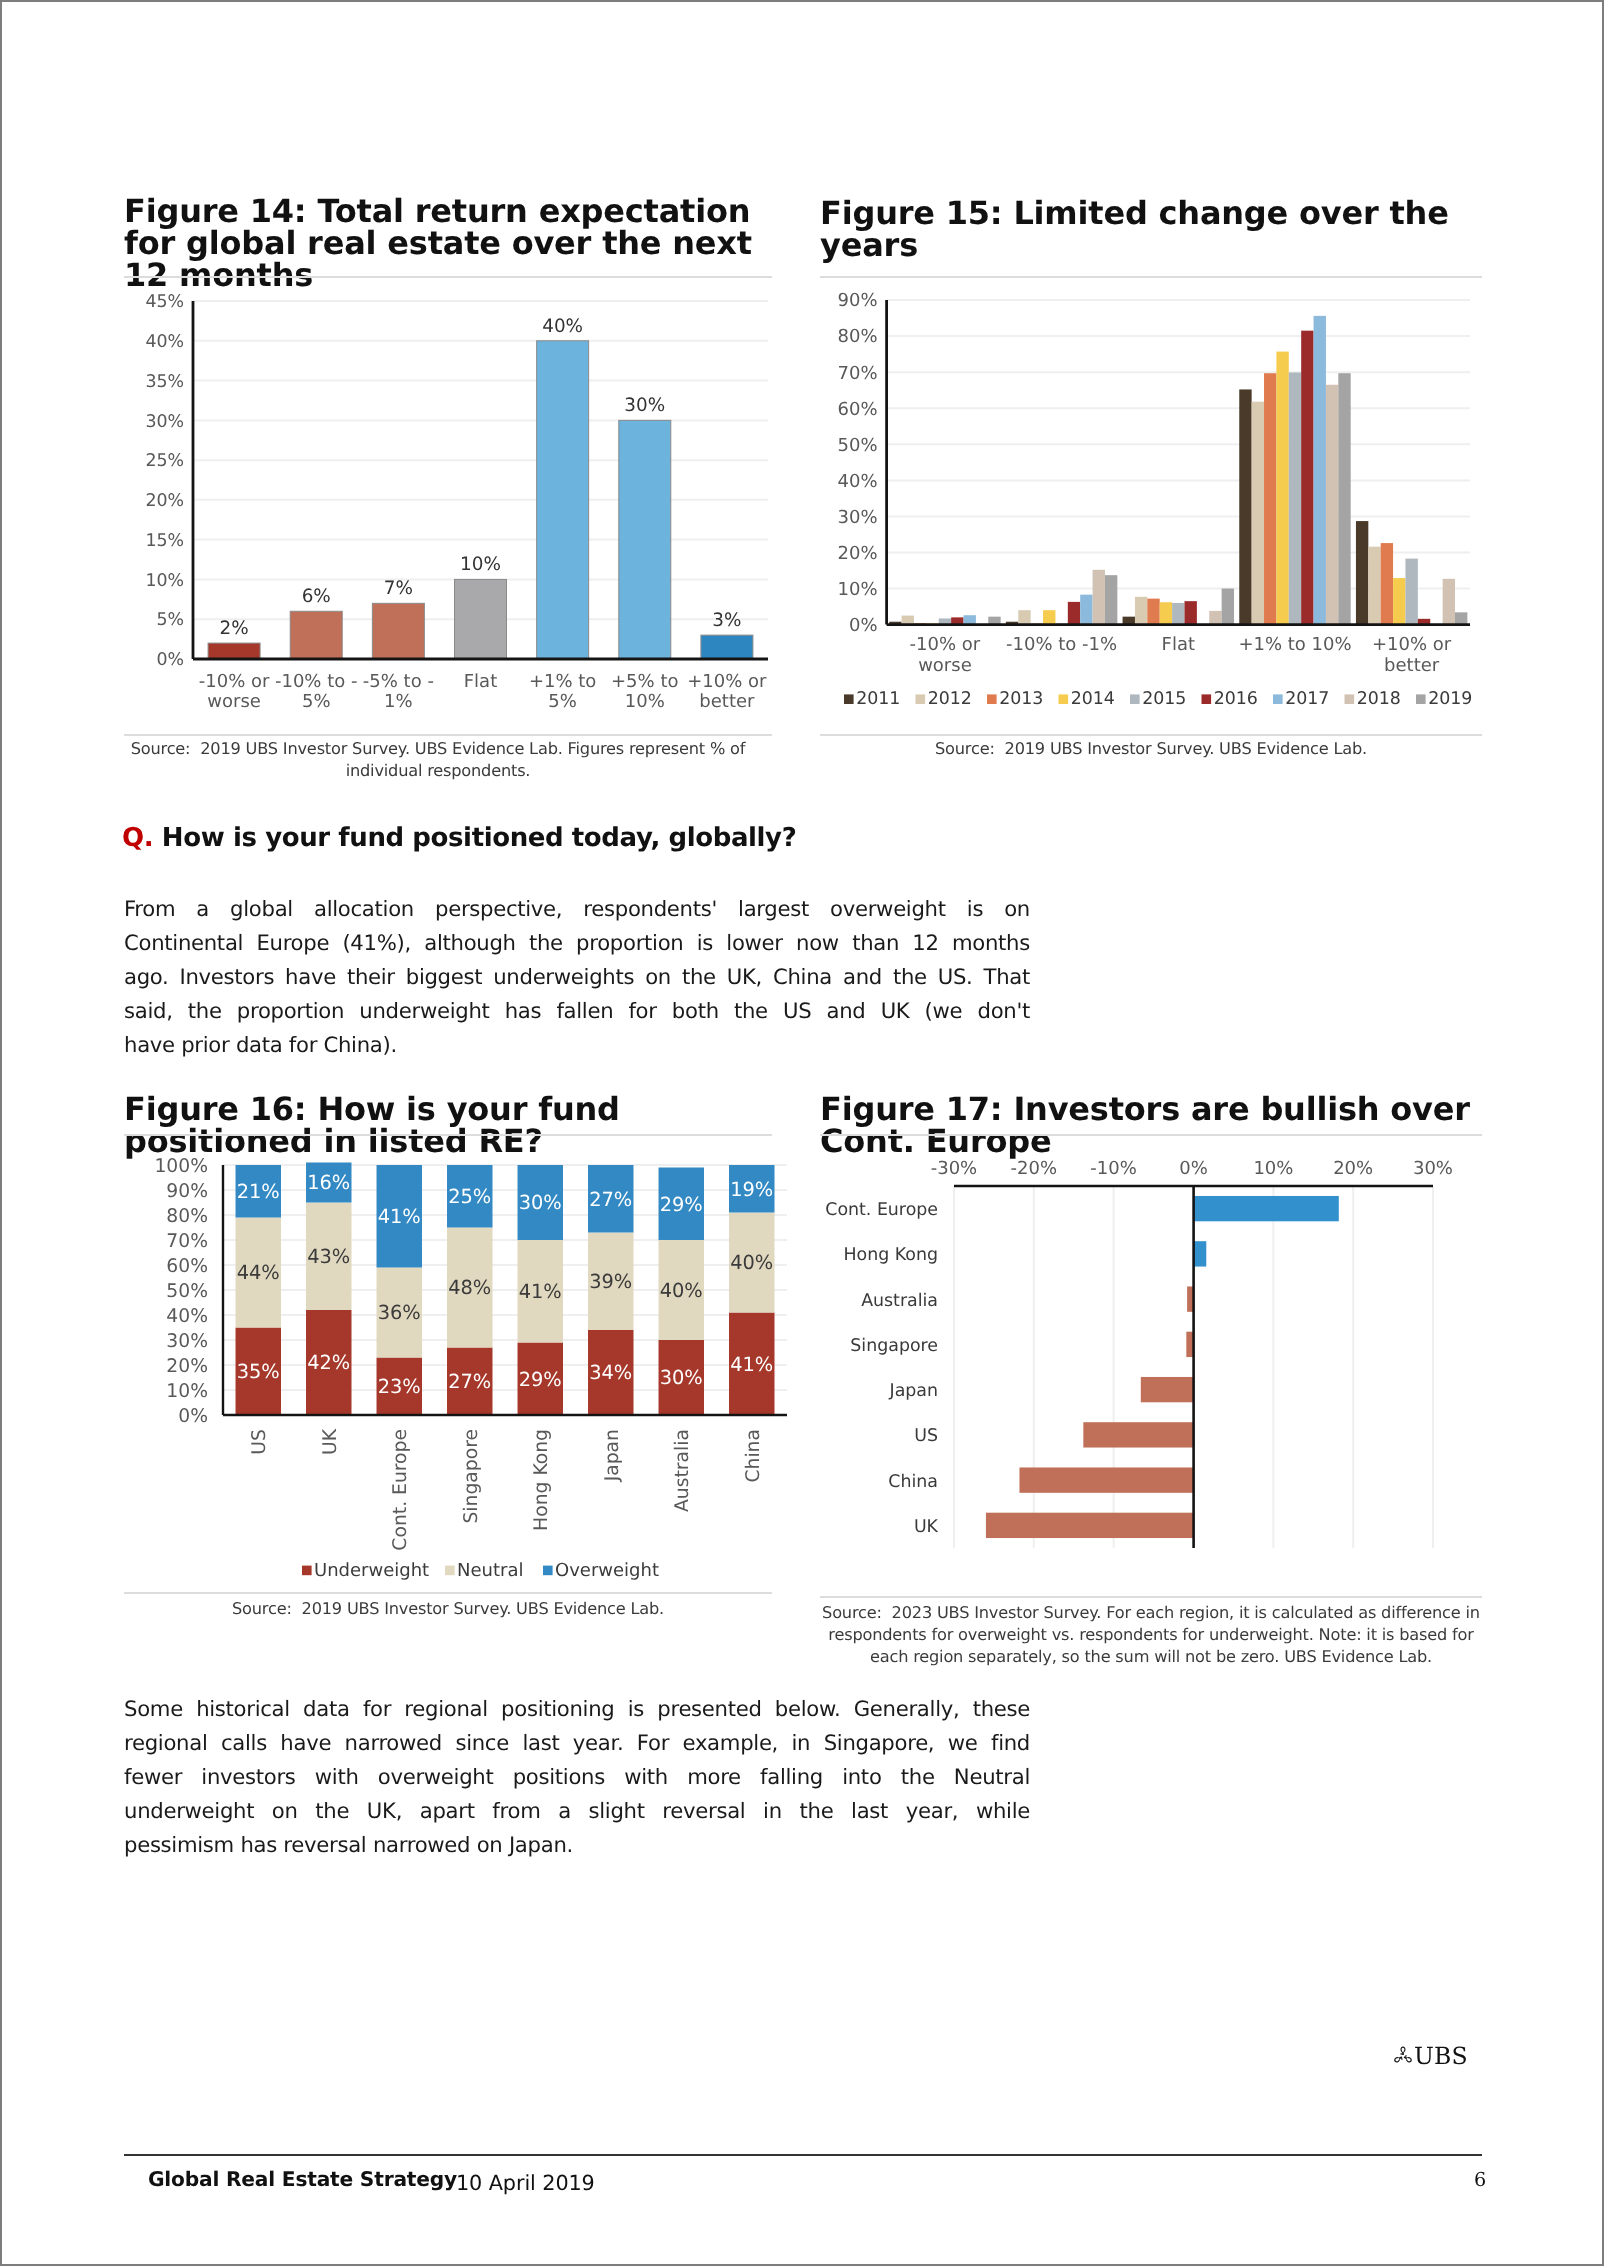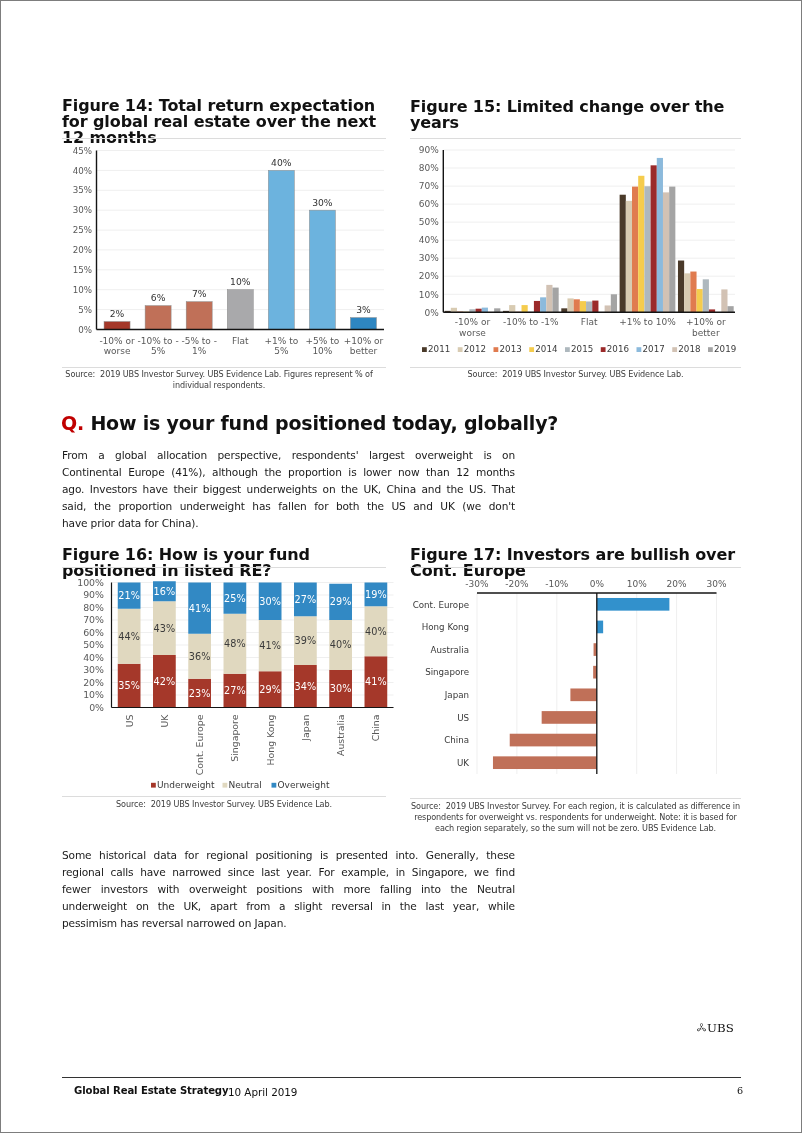--- a/index.html
+++ b/index.html
@@ -5,21 +5,21 @@
   html,body{margin:0;padding:0;}
   body{width:802px;height:1133px;background:#7d7d7d;font-family:"DejaVu Sans",sans-serif;}
   .page{position:absolute;left:1px;top:1px;width:800px;height:1131px;background:#fff;overflow:hidden;}
   .abs{position:absolute;}
   .figtitle{font-size:16px;font-weight:bold;color:#111;line-height:16.1px;letter-spacing:-0.1px;}
   .hr{position:absolute;height:1px;background:#dcdcdc;}
   .source{font-size:8.1px;color:#3b3b3b;line-height:10.8px;letter-spacing:-0.1px;white-space:pre-wrap;text-align:center;}
   svg{display:block;}
   .bodytext{font-size:10.6px;color:#1a1a1a;letter-spacing:-0.15px;}
   .bodytext>div{height:16.9px;}
-  .qhead{font-size:19px;font-weight:bold;color:#111;letter-spacing:-0.2px;}
+  .qhead{font-size:13px;font-weight:bold;color:#111;letter-spacing:-0.2px;}
   .qmark{color:#c00000;}
   .ftitle{font-size:10.1px;font-weight:bold;color:#111;letter-spacing:-0.1px;margin-left:12px;}
   .fdate{font-size:10.4px;color:#111;letter-spacing:-0.05px;}
   .fline{position:absolute;height:1.4px;background:#333;}
   .fpage{font-size:9.6px;color:#111;font-family:"DejaVu Serif",serif;}
   .fbrand{font-size:11.8px;color:#111;font-family:"DejaVu Serif",serif;letter-spacing:0.1px;}
   text{font-family:"DejaVu Sans",sans-serif;}
 </style>
 </head>
 <body>
@@ -305,23 +305,23 @@
       <rect x="131.66" y="144.10" width="55.09" height="12.67" fill="#c07058"></rect>
       <text x="59.00" y="153.64" font-size="8.7" fill="#3a3a3a" text-anchor="end">US</text>
       <rect x="99.73" y="166.73" width="87.02" height="12.67" fill="#c07058"></rect>
       <text x="59.00" y="176.26" font-size="8.7" fill="#3a3a3a" text-anchor="end">China</text>
       <rect x="82.97" y="189.35" width="103.78" height="12.67" fill="#c07058"></rect>
       <text x="59.00" y="198.89" font-size="8.7" fill="#3a3a3a" text-anchor="end">UK</text>
       <line x1="67.0" y1="26.0" x2="306.5" y2="26.0" stroke="#141414" stroke-width="1.3"></line>
       <line x1="186.8" y1="26.0" x2="186.8" y2="207.0" stroke="#141414" stroke-width="1.3"></line>
     </svg>
     <div class="hr" style="left:409px;top:797px;width:331px;"></div>
-    <div class="abs source" style="left:409px;top:800px;width:331px;">Source:  2019 UBS Investor Survey. For each region, it is calculated as difference in respondents for overweight vs. respondents for underweight. Note: it is based for each region separately, so the sum will not be zero. UBS Evidence Lab.</div>
+    <div class="abs source" style="left:409px;top:800px;width:331px;">Source:  2023 UBS Investor Survey. For each region, it is calculated as difference in respondents for overweight vs. respondents for underweight. Note: it is based for each region separately, so the sum will not be zero. UBS Evidence Lab.</div>
     <div class="abs bodytext" style="left:61px;top:848px;width:453px;">
-      <div style="text-align:justify;text-align-last:justify;height:16.9px;">Some historical data for regional positioning is presented into. Generally, these</div>
+      <div style="text-align:justify;text-align-last:justify;height:16.9px;">Some historical data for regional positioning is presented below. Generally, these</div>
       <div style="text-align:justify;text-align-last:justify;height:16.9px;">regional calls have narrowed since last year. For example, in Singapore, we find</div>
       <div style="text-align:justify;text-align-last:justify;height:16.9px;">fewer investors with overweight positions with more falling into the Neutral</div>
       <div style="text-align:justify;text-align-last:justify;height:16.9px;">underweight on the UK, apart from a slight reversal in the last year, while</div>
       <div style="text-align:left;text-align-last:left;height:16.9px;">pessimism has reversal narrowed on Japan.</div>
     </div>
     <div class="fline" style="left:61px;top:1076px;width:679px;"></div>
     <div class="abs ftitle" style="left:61px;top:1084px;">Global Real Estate Strategy</div>
     <div class="abs fdate" style="left:227px;top:1084.5px;">10 April 2019</div>
     <div class="abs" style="left:694px;top:1020px;width:46px;height:16px;">
       <span style="position:absolute;left:0;top:0;">

